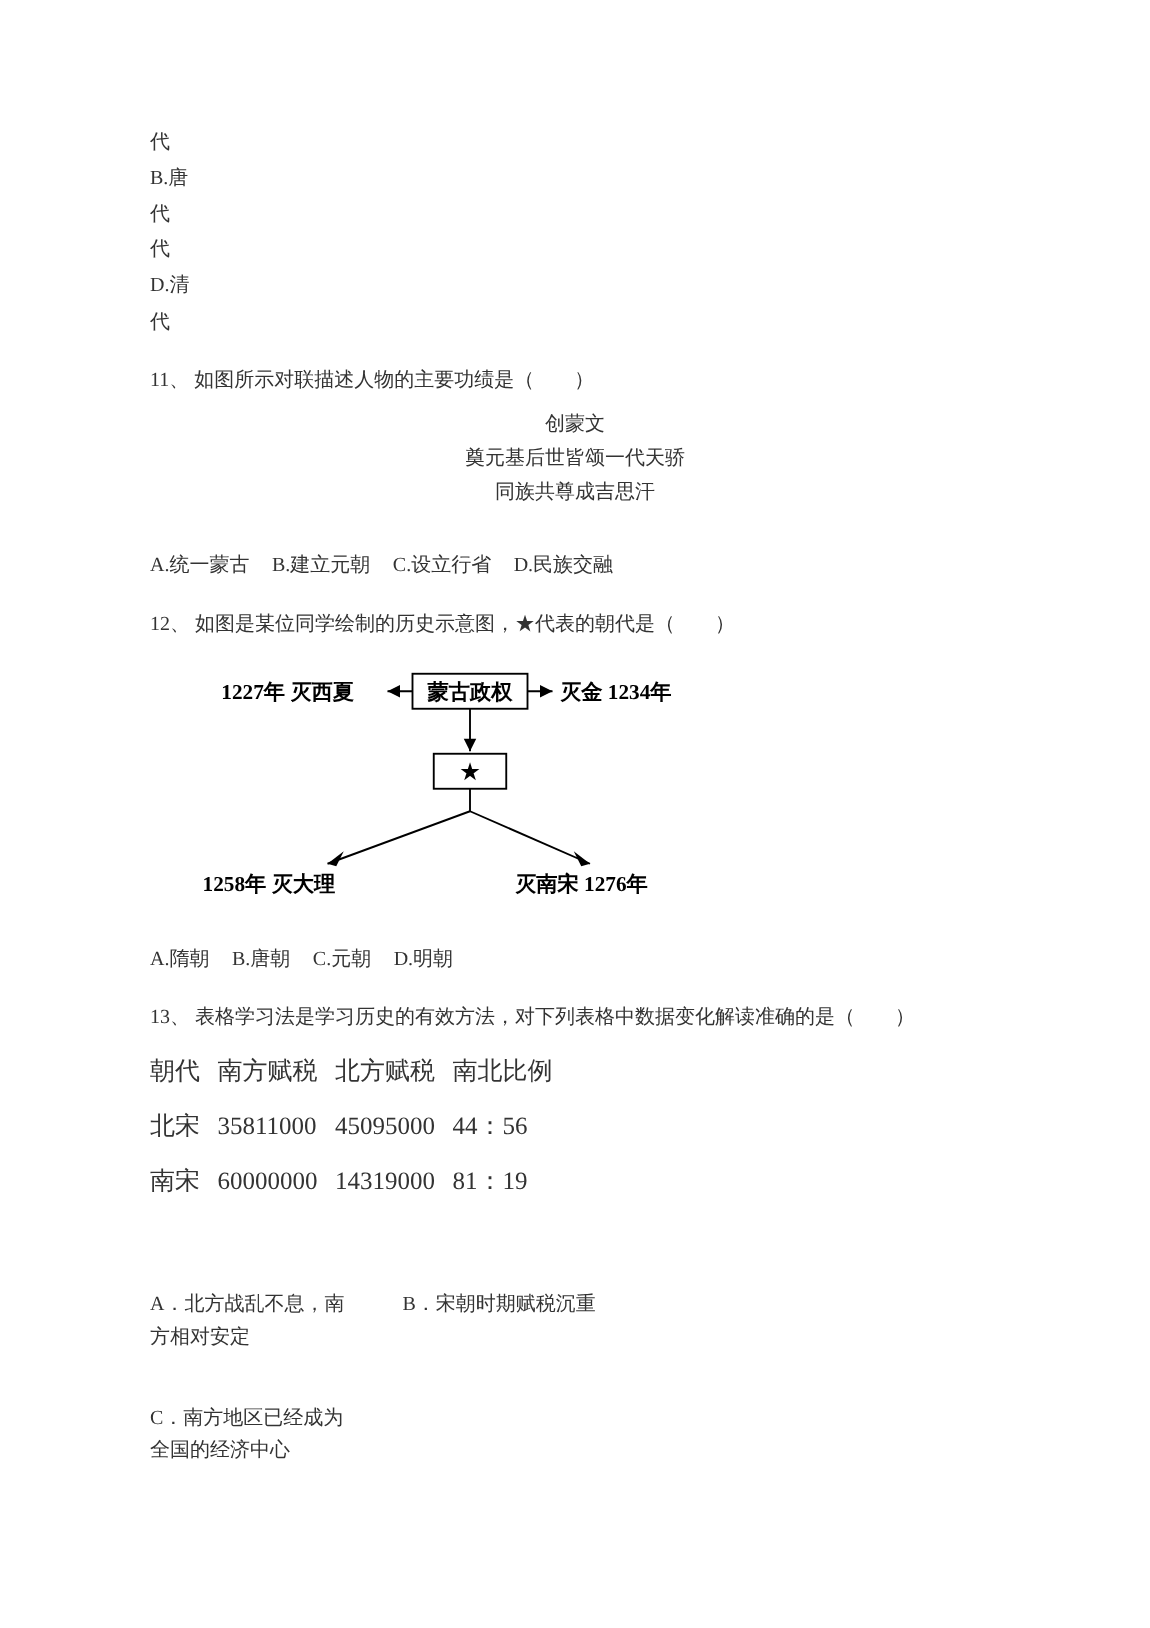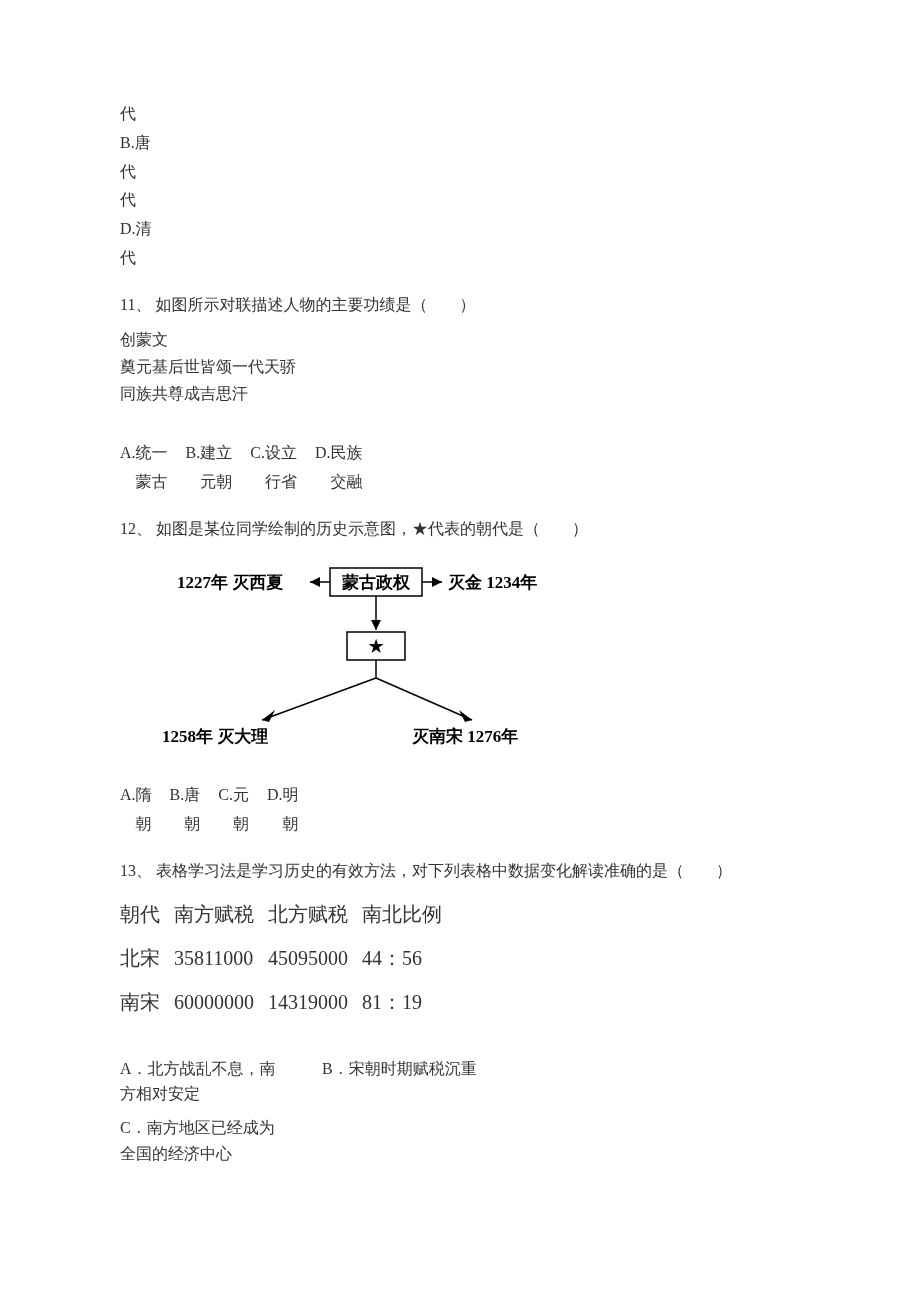--- a/index.html
+++ b/index.html
@@ -17,44 +17,46 @@
   .block {
     margin-bottom: 18px;
     line-height: 1.8;
   }
   .opt-row {
     display: flex;
     gap: 18px;
   }
   .opt-col {
     display: flex;
-    flex-direction: column;
-    align-items: flex-end;
+    flex-direction: row;
+    align-items: center;
   }
   .q-stem {
     margin-bottom: 6px;
   }
   .couplet {
     line-height: 1.7;
     margin-bottom: 14px;
+    text-align: center;
   }
   .diagram-wrap {
     margin: 16px 0 12px 22px;
   }
   table.data {
     border-collapse: collapse;
     margin: 6px 0 14px 0;
   }
   table.data td {
     padding: 4px 14px 4px 0;
     font-size: 20px;
   }
   .opt-grid-2 {
     display: flex;
     gap: 32px;
+    margin-top: 32px;
   }
   .opt-cell {
     width: 170px;
     line-height: 1.6;
   }
   svg text {
     font-family: "SimSun", "宋体", serif;
   }
 </style>
 </head>

